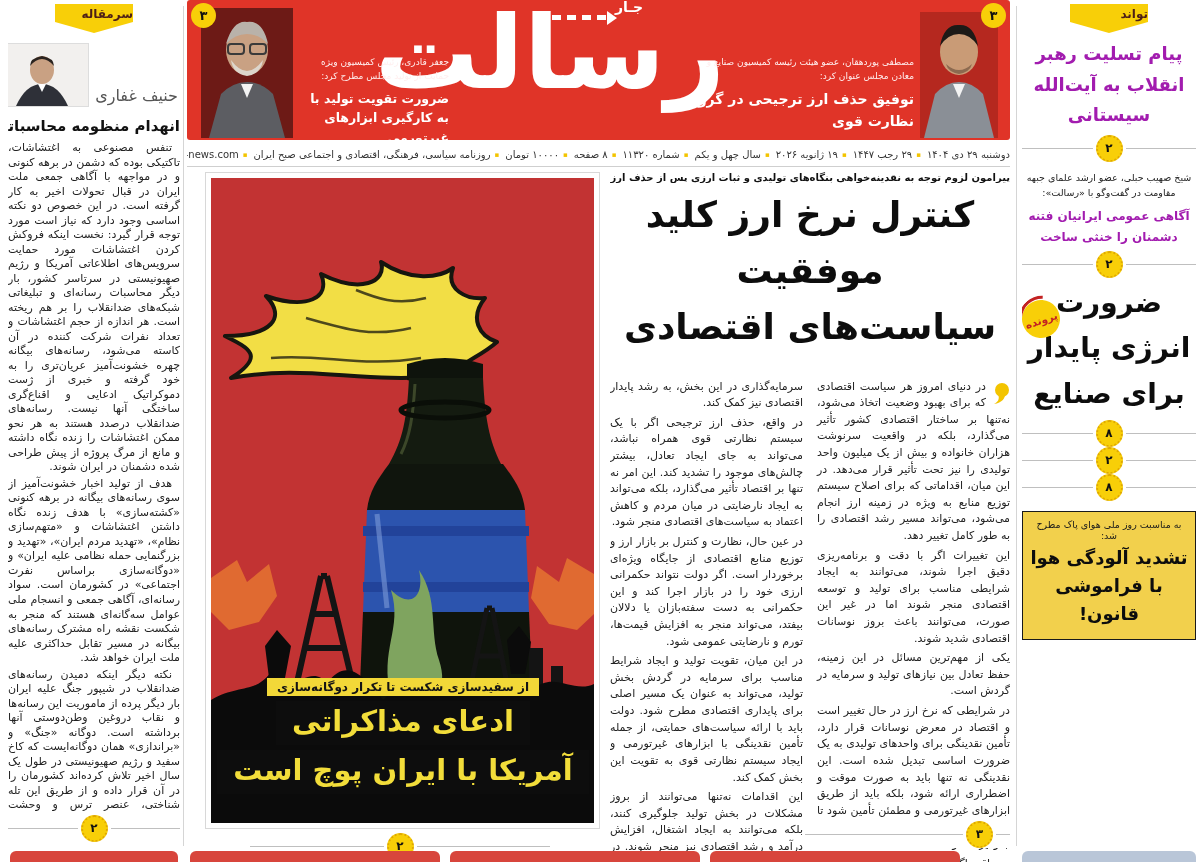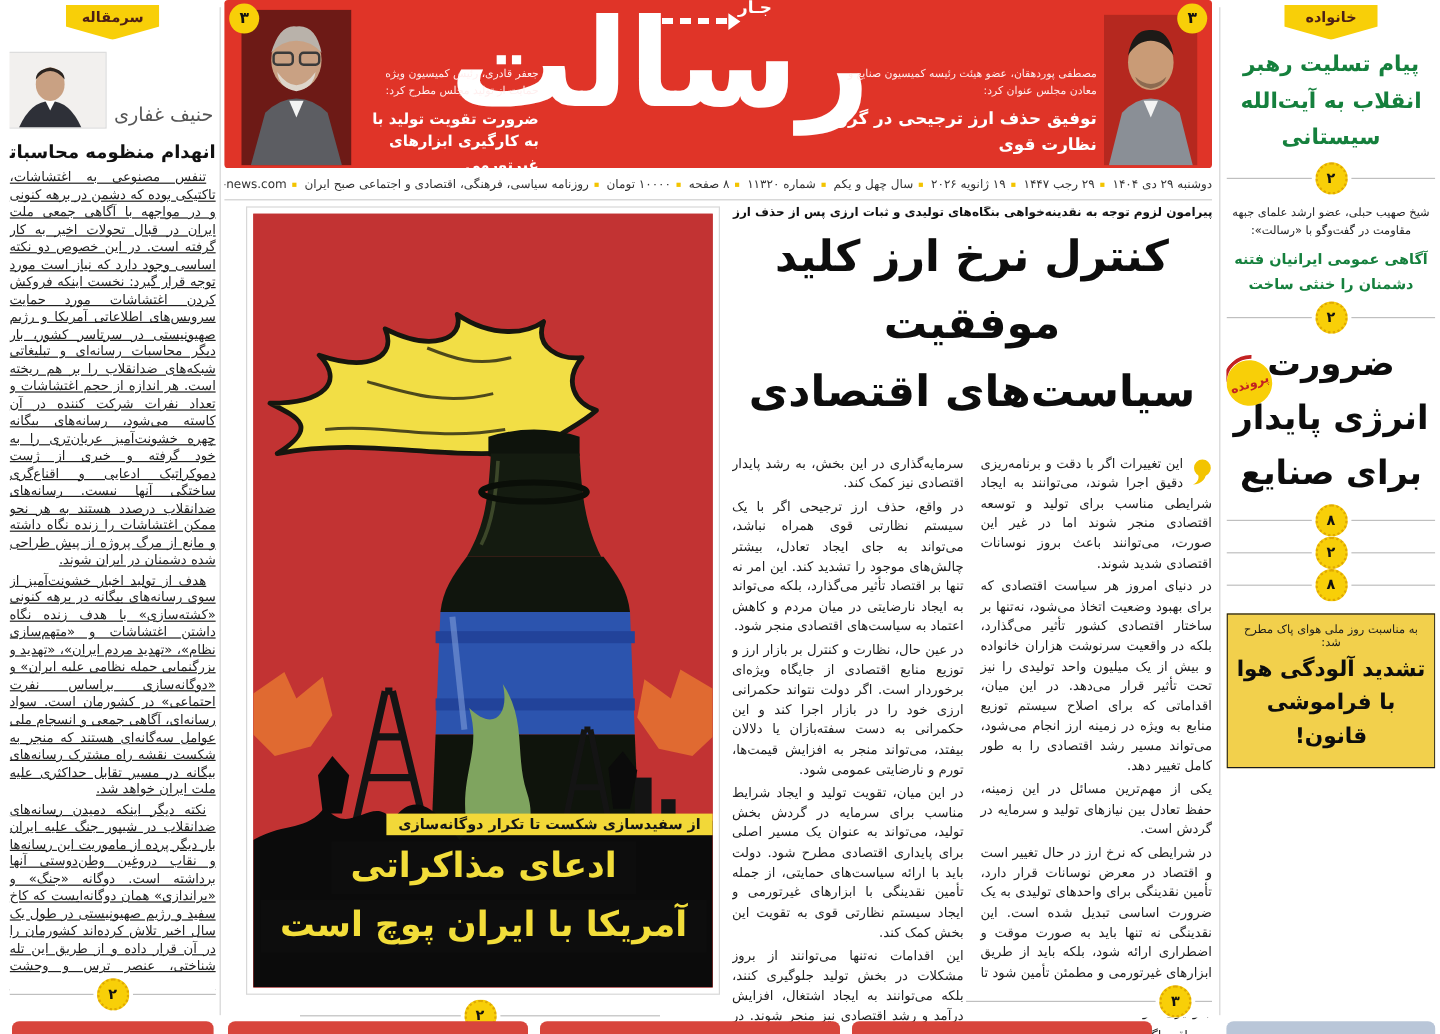--- a/index.html
+++ b/index.html
@@ -7,33 +7,33 @@
   .page{position:relative;width:1200px;height:862px;background:#fff;overflow:hidden;direction:rtl;}
   .vsep{position:absolute;top:6px;bottom:16px;width:1px;background:#d5d5d5;}
 
   
   .rule-badge{display:flex;align-items:center;}
   .rline{flex:1;height:1px;background:#bfbfbf;}
   .pbadge{width:23px;height:23px;border-radius:50%;background:#f8cf08;border:2px dotted #e0a900;
           color:#111;font-size:12px;font-weight:bold;line-height:23px;text-align:center;margin:0 3px;flex:none;}
 
   
-  .ribbon{margin:0 auto;width:78px;background:#f8cf08;color:#4d1f17;text-align:center;
+  .ribbon{margin:0 auto;width:78px;background:#f8cf08;color:#4d1f17;
           font-size:12px;font-weight:bold;padding:3px 0 12px;
           clip-path:polygon(0 0,100% 0,100% 62%,50% 100%,0 62%);}
 
   
   .editorial{position:absolute;left:8px;top:4px;width:172px;height:842px;overflow:hidden;}
   .ed-author-row{display:flex;align-items:flex-end;gap:6px;margin:10px 2px 2px;}
   .ed-name{font-size:16px;color:#555;white-space:nowrap;padding-bottom:2px;}
   .ed-photo{width:92px;height:62px;flex:none;border:1px solid #ddd;background:#f5f5f5;}
   .ed-headline{margin:10px 0 6px;font-size:15px;font-weight:bold;text-align:center;
                letter-spacing:-0.5px;white-space:nowrap;overflow:hidden;color:#111;}
   .ed-body{font-size:11px;line-height:1.32;text-align:justify;color:#222;height:684px;overflow:hidden;}
-  .ed-body p{margin:0 0 2px;text-indent:8px;text-decoration:underline;}
+  .ed-body p{margin:0 0 2px;text-indent:8px;}
   .ed-rule{position:absolute;bottom:4px;left:0;right:0;background:#fff;padding-top:3px;}
 
   
   .masthead{position:absolute;left:187px;top:0;width:823px;height:140px;background:#e03428;border-radius:3px;}
   .corner-badge{position:absolute;top:3px;width:25px;height:25px;border-radius:50%;background:#f8cf08;
                 color:#111;font-weight:bold;font-size:13px;text-align:center;line-height:25px;z-index:3;}
   .cb-left{left:4px;} .cb-right{right:4px;}
   .logo{position:absolute;left:238px;top:-8px;width:300px;text-align:center;color:#fff;
         font-size:104px;font-weight:bold;letter-spacing:-4px;transform:scaleY(0.98);}
   .promo{position:absolute;left:350px;top:2px;width:130px;color:#fff;}
@@ -63,30 +63,30 @@
   .art-cols{display:flex;gap:14px;margin-top:12px;height:508px;overflow:hidden;}
   .art-col{flex:1;font-size:11px;line-height:1.51;text-align:justify;color:#222;}
   .art-col p{margin:0 0 3px;}
   .quote-icon{float:right;margin:3px 0 2px 6px;}
   .art-rule{position:absolute;bottom:0;right:0;width:205px;background:#fff;padding-top:3px;}
 
   
   .poster{position:absolute;left:205px;top:172px;width:395px;height:657px;margin:0;
           border:1px solid #d8d8d8;background:#fff;padding:5px;box-sizing:border-box;}
   .poster-art{position:relative;width:383px;height:645px;overflow:hidden;background:#c23333;}
-  .poster-text{position:absolute;left:1px;right:0;top:498px;text-align:right;}
+  .poster-text{position:absolute;left:1px;right:0;top:498px;text-align:center;}
   .poster-kicker{display:inline-block;background:#f2d838;color:#141414;font-size:12px;font-weight:bold;
                  padding:2px 10px;}
   .poster-h{display:block;margin:5px auto 0;width:fit-content;background:#0d0d0d;color:#f2dd3a;
             font-size:29px;font-weight:bold;letter-spacing:-1px;padding:3px 16px 7px;}
   .poster-badge{position:absolute;left:250px;top:833px;width:300px;}
 
   
   .hl-col{position:absolute;left:1022px;top:4px;width:174px;height:848px;overflow:hidden;}
-  .hl-head{font-size:18px;font-weight:bold;line-height:1.7;text-align:center;color:#15803d;margin:6px 0 4px;}
+  .hl-head{font-size:18px;font-weight:bold;line-height:1.7;text-align:center;color:#a21caf;margin:6px 0 4px;}
   .hl-head.sm{font-size:12px;}
   .hl-kicker{font-size:9.5px;line-height:1.6;text-align:center;color:#222;margin-top:8px;}
   .hl-big{position:relative;text-align:center;font-size:28px;font-weight:bold;line-height:1.62;
           color:#0d0d0d;letter-spacing:-1px;margin:2px 0 4px;}
   .dossier{position:absolute;left:0;top:20px;width:38px;height:38px;border-radius:50%;background:#f8cf08;
            transform:rotate(-18deg);z-index:2;}
   .dossier b{position:absolute;left:0;right:0;top:12px;font-size:10.5px;color:#c32222;font-weight:bold;}
   .dossier::before{content:"";position:absolute;left:-3px;top:-4px;width:40px;height:40px;border-radius:50%;
            border:3px solid transparent;border-top-color:#c32222;transform:rotate(-25deg);}
   .air{border:1px solid #1a1a1a;background:#f2d04c;margin-top:10px;padding:7px 7px 4px;}
@@ -198,22 +198,22 @@
       <span>سیاست‌های اقتصادی</span>
     </h1>
     <div class="art-cols">
       <div class="art-col">
         <span class="quote-icon">
           <svg width="18" height="22" viewBox="0 0 18 22">
               <circle cx="10" cy="8" r="7" fill="#f3c400"></circle>
               <path d="M6 12 C8 17 6 20 2 22 C10 21 14 16 13 10 Z" fill="#f3c400"></path>
             </svg>
         </span>
+        <p>در دنیای امروز هر سیاست اقتصادی که برای بهبود وضعیت اتخاذ می‌شود، نه‌تنها بر ساختار اقتصادی کشور تأثیر می‌گذارد، بلکه در واقعیت سرنوشت هزاران خانواده و بیش از یک میلیون واحد تولیدی را نیز تحت تأثیر قرار می‌دهد. در این میان، اقداماتی که برای اصلاح سیستم توزیع منابع به ویژه در زمینه ارز انجام می‌شود، می‌تواند مسیر رشد اقتصادی را به طور کامل تغییر دهد.</p>
         <p>این تغییرات اگر با دقت و برنامه‌ریزی دقیق اجرا شوند، می‌توانند به ایجاد شرایطی مناسب برای تولید و توسعه اقتصادی منجر شوند اما در غیر این صورت، می‌توانند باعث بروز نوسانات اقتصادی شدید شوند.</p>
-        <p>در دنیای امروز هر سیاست اقتصادی که برای بهبود وضعیت اتخاذ می‌شود، نه‌تنها بر ساختار اقتصادی کشور تأثیر می‌گذارد، بلکه در واقعیت سرنوشت هزاران خانواده و بیش از یک میلیون واحد تولیدی را نیز تحت تأثیر قرار می‌دهد. در این میان، اقداماتی که برای اصلاح سیستم توزیع منابع به ویژه در زمینه ارز انجام می‌شود، می‌تواند مسیر رشد اقتصادی را به طور کامل تغییر دهد.</p>
         <p>یکی از مهم‌ترین مسائل در این زمینه، حفظ تعادل بین نیازهای تولید و سرمایه در گردش است.</p>
         <p>در شرایطی که نرخ ارز در حال تغییر است و اقتصاد در معرض نوسانات قرار دارد، تأمین نقدینگی برای واحدهای تولیدی به یک ضرورت اساسی تبدیل شده است. این نقدینگی نه تنها باید به صورت موقت و اضطراری ارائه شود، بلکه باید از طریق ابزارهای غیرتورمی و مطمئن تأمین شود تا از ایجاد فشارهای اضافی بر اقتصاد جلوگیری شود.</p>
         <p>در واقع، اگر دولت بتواند این ابزارها را به درستی به کار بگیرد، می‌تواند نه تنها از بروز مشکلات در بخش تولید جلوگیری کند، بلکه با تقویت</p>
       </div>
       <div class="art-col">
         <p>سرمایه‌گذاری در این بخش، به رشد پایدار اقتصادی نیز کمک کند.</p>
         <p>در واقع، حذف ارز ترجیحی اگر با یک سیستم نظارتی قوی همراه نباشد، می‌تواند به جای ایجاد تعادل، بیشتر چالش‌های موجود را تشدید کند. این امر نه تنها بر اقتصاد تأثیر می‌گذارد، بلکه می‌تواند به ایجاد نارضایتی در میان مردم و کاهش اعتماد به سیاست‌های اقتصادی منجر شود.</p>
         <p>در عین حال، نظارت و کنترل بر بازار ارز و توزیع منابع اقتصادی از جایگاه ویژه‌ای برخوردار است. اگر دولت نتواند حکمرانی ارزی خود را در بازار اجرا کند و این حکمرانی به دست سفته‌بازان یا دلالان بیفتد، می‌تواند منجر به افزایش قیمت‌ها، تورم و نارضایتی عمومی شود.</p>
         <p>در این میان، تقویت تولید و ایجاد شرایط مناسب برای سرمایه در گردش بخش تولید، می‌تواند به عنوان یک مسیر اصلی برای پایداری اقتصادی مطرح شود. دولت باید با ارائه سیاست‌های حمایتی، از جمله تأمین نقدینگی با ابزارهای غیرتورمی و ایجاد سیستم نظارتی قوی به تقویت این بخش کمک کند.</p>
         <p>این اقدامات نه‌تنها می‌توانند از بروز مشکلات در بخش تولید جلوگیری کنند، بلکه می‌توانند به ایجاد اشتغال، افزایش درآمد و رشد اقتصادی نیز منجر شوند. در نهایت، موفقیت این سیاست‌ها به‌ویژه در شرایط فعلی، به اجرای دقیق، نظارت و مراقبت از اثرات آنها بستگی دارد.</p>
@@ -266,21 +266,21 @@
       </div>
     </div>
   </figure>
   <div class="rule-badge poster-badge">
     <span class="rline"></span>
     <span class="pbadge">۲</span>
     <span class="rline"></span>
   </div>
 
   <aside class="hl-col">
-    <div class="ribbon">خانواده</div>
+    <div class="ribbon">تواند</div>
 
     <h3 class="hl-head">پیام تسلیت رهبر انقلاب به آیت‌الله سیستانی</h3>
     <div class="rule-badge">
       <span class="rline"></span>
       <span class="pbadge">۲</span>
       <span class="rline"></span>
     </div>
 
     <div class="hl-kicker">شیخ صهیب حبلی، عضو ارشد علمای جبهه مقاومت در گفت‌وگو با «رسالت»:</div>
     <h3 class="hl-head sm">آگاهی عمومی ایرانیان فتنه دشمنان را خنثی ساخت</h3>

